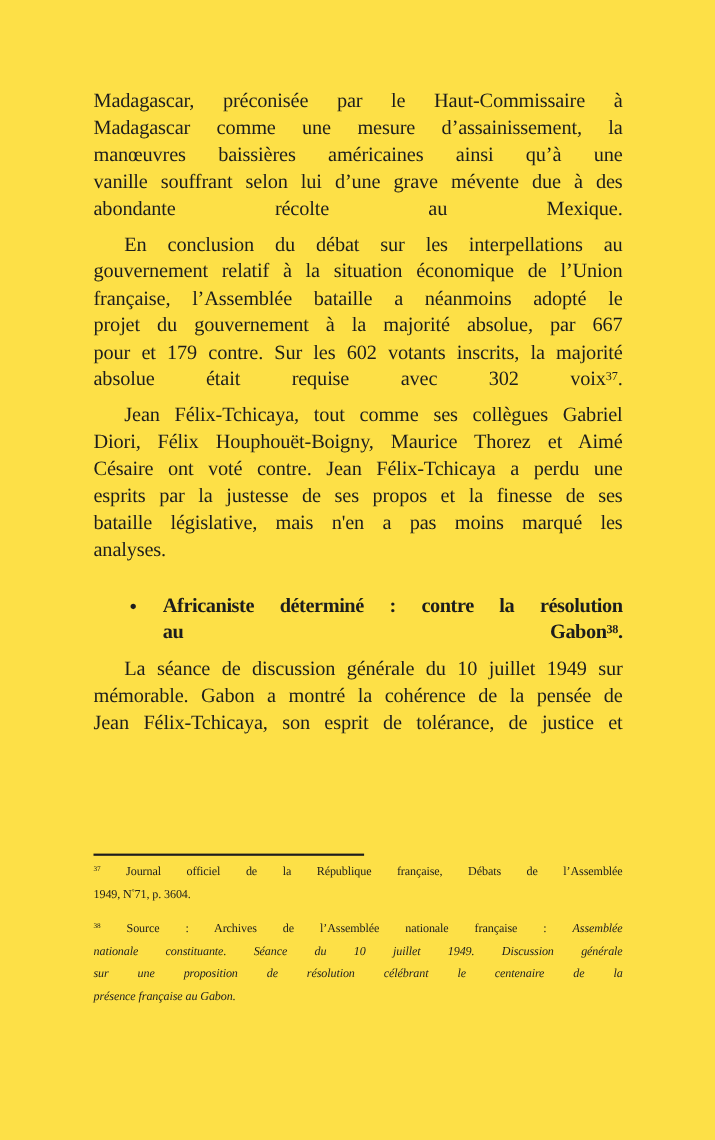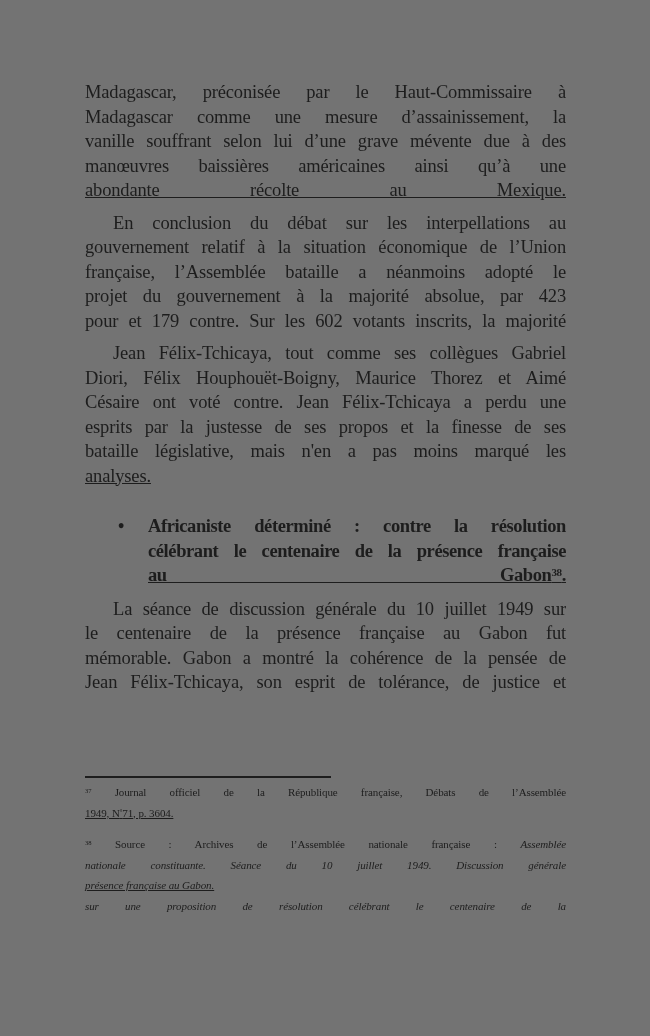--- a/index.html
+++ b/index.html
@@ -1,41 +1,41 @@
 <!DOCTYPE html>
 <html><head>
 <meta charset="utf-8">
 <style>
   html, body { margin: 0; padding: 0; background: #e8e8e8; }
   .page {
     position: relative;
     width: 650px;
     height: 1036px;
-    background: #737373;
+    background: #fde047;
     font-family: "Liberation Serif", "DejaVu Serif", serif;
     color: #1d1d1d;
     overflow: hidden;
   }
   .text-block {
     position: absolute;
     left: 85px;
     top: 80px;
     width: 481px;
   }
   .block { margin: 0; }
   .block + .block { margin-top: 8px; }
   .block.para .line,
   .block.heading .line {
     font-size: 18.5px;
     line-height: 24.5px;
     letter-spacing: -0.15px;
     text-align: justify;
     text-align-last: justify;
   }
-  .line.last { text-align-last: left; text-decoration: underline; }
+  .line.last { text-align-last: left; }
   .line.indent { text-indent: 28px; }
   .block.heading {
     position: relative;
     margin-top: 26px;
     margin-bottom: 9px;
     margin-left: 63px;
   }
   .block.heading .line {
     font-weight: bold;
     letter-spacing: -0.4px;
@@ -90,59 +90,58 @@
   }
 </style>
 </head>
 <body>
 
 <div class="page">
   <div class="text-block">
       <div class="block para">
         <div class="line">Madagascar, préconisée par le Haut-Commissaire à</div>
         <div class="line">Madagascar comme une mesure d’assainissement, la</div>
+        <div class="line">manœuvres baissières américaines ainsi qu’à une</div>
         <div class="line">vanille souffrant selon lui d’une grave mévente due à des</div>
-        <div class="line">manœuvres baissières américaines ainsi qu’à une</div>
         <div class="line last">abondante récolte au Mexique.</div>
       </div>
       <div class="block para">
         <div class="line indent">En conclusion du débat sur les interpellations au</div>
         <div class="line">gouvernement relatif à la situation économique de l’Union</div>
         <div class="line">française, l’Assemblée bataille a néanmoins adopté le</div>
-        <div class="line">projet du gouvernement à la majorité absolue, par 423</div>
+        <div class="line">projet du gouvernement à la majorité absolue, par 667</div>
         <div class="line">pour et 179 contre. Sur les 602 votants inscrits, la majorité</div>
+        <div class="line last">absolue était requise avec 302 voix<sup>37</sup>.</div>
       </div>
       <div class="block para">
         <div class="line indent">Jean Félix-Tchicaya, tout comme ses collègues Gabriel</div>
         <div class="line">Diori, Félix Houphouët-Boigny, Maurice Thorez et Aimé</div>
         <div class="line">Césaire ont voté contre. Jean Félix-Tchicaya a perdu une</div>
         <div class="line">esprits par la justesse de ses propos et la finesse de ses</div>
         <div class="line">bataille législative, mais n'en a pas moins marqué les</div>
         <div class="line last">analyses.</div>
       </div>
       <div class="block heading">
         <span class="bullet">•</span>
         <div class="line">Africaniste déterminé : contre la résolution</div>
-        <div class="line">célébrant le centenaire de la présence française</div>
         <div class="line last">au Gabon<sup>38</sup>.</div>
       </div>
       <div class="block para">
         <div class="line indent">La séance de discussion générale du 10 juillet 1949 sur</div>
-        <div class="line">le centenaire de la présence française au Gabon fut</div>
         <div class="line">mémorable. Gabon a montré la cohérence de la pensée de</div>
         <div class="line">Jean Félix-Tchicaya, son esprit de tolérance, de justice et</div>
       </div>
     </div>
   <div class="footnote-rule"></div>
   <div class="footnotes">
       <div class="block footnote">
         <div class="line"><sup>37</sup> Journal officiel de la République française, Débats de l’Assemblée</div>
         <div class="line last">1949, N<sup>°</sup>71, p. 3604.</div>
       </div>
       <div class="block footnote">
         <div class="line"><sup>38</sup> Source : Archives de l’Assemblée nationale française : <i>Assemblée</i></div>
         <div class="line"><i>nationale constituante. Séance du 10 juillet 1949. Discussion générale</i></div>
+        <div class="line"><i>sur une proposition de résolution célébrant le centenaire de la</i></div>
         <div class="line last"><i>présence française au Gabon.</i></div>
-        <div class="line"><i>sur une proposition de résolution célébrant le centenaire de la</i></div>
       </div>
     </div>
   <div class="page-number">95</div>
 </div>
 
 </body></html>

